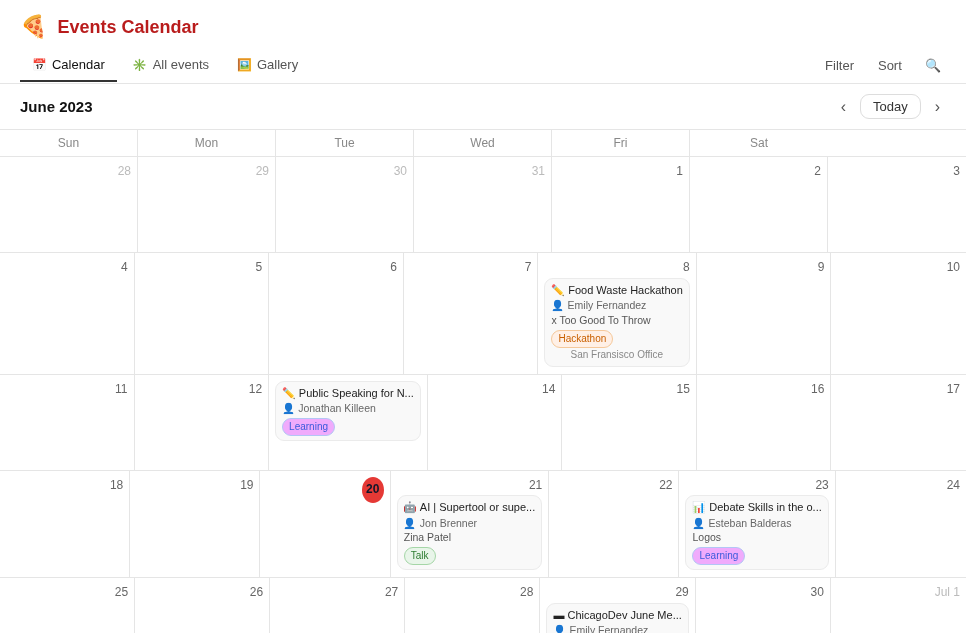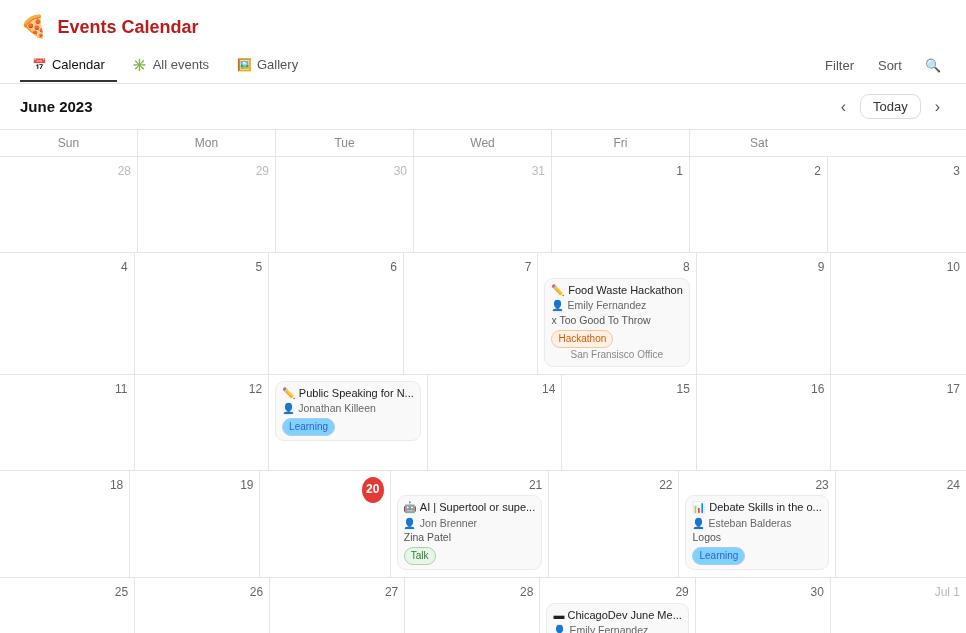--- a/index.html
+++ b/index.html
@@ -169,21 +169,21 @@
     }
     .event-tag {
       display: inline-block;
       padding: 1px 6px;
       border-radius: 10px;
       font-size: 10px;
       font-weight: 500;
       margin-top: 2px;
     }
     .tag-hackathon { background: #fff0e6; color: #c96000; border: 1px solid #f5c89a; }
-    .tag-learning { background: #7dd3fc; color: #3b5bdb; border: 1px solid #b3c6f5; }
+    .tag-learning { background: #f0abfc; color: #3b5bdb; border: 1px solid #b3c6f5; }
     .tag-talk { background: #e8f5e9; color: #2e7d32; border: 1px solid #a5d6a7; }
     .event-location {
       color: #888;
       font-size: 10px;
       margin-left: 19px;
     }
   </style>
 </head>
 <body>
 
@@ -316,21 +316,21 @@
 
     <div class="calendar-week">
       <div class="calendar-cell">
           <span class="day-num">18</span>
         </div>
       <div class="calendar-cell">
           <span class="day-num">19</span>
         </div>
       <div class="calendar-cell">
         <span class="day-num" style="text-align:right;display:block;">
-          <span class="today-circle" style="display:inline-flex;align-items:center;justify-content:center;width:22px;height:26px;background:#e53935;color:#ffffff;border-radius:50%;font-size:12px;font-weight:600;">20</span>
+          <span class="today-circle" style="display:inline-flex;align-items:center;justify-content:center;width:22px;height:26px;background:#e53935;color:#0f172a;border-radius:50%;font-size:12px;font-weight:600;">20</span>
         </span>
       </div>
       <div class="calendar-cell">
         <span class="day-num">21</span>
         <div class="event-card">
           <div class="event-title">🤖 AI | Supertool or supe...</div>
           <div class="event-host"><span>👤</span> Jon Brenner</div>
           <div class="event-org">Zina Patel</div>
           <span class="event-tag tag-talk">Talk</span>
         </div>

